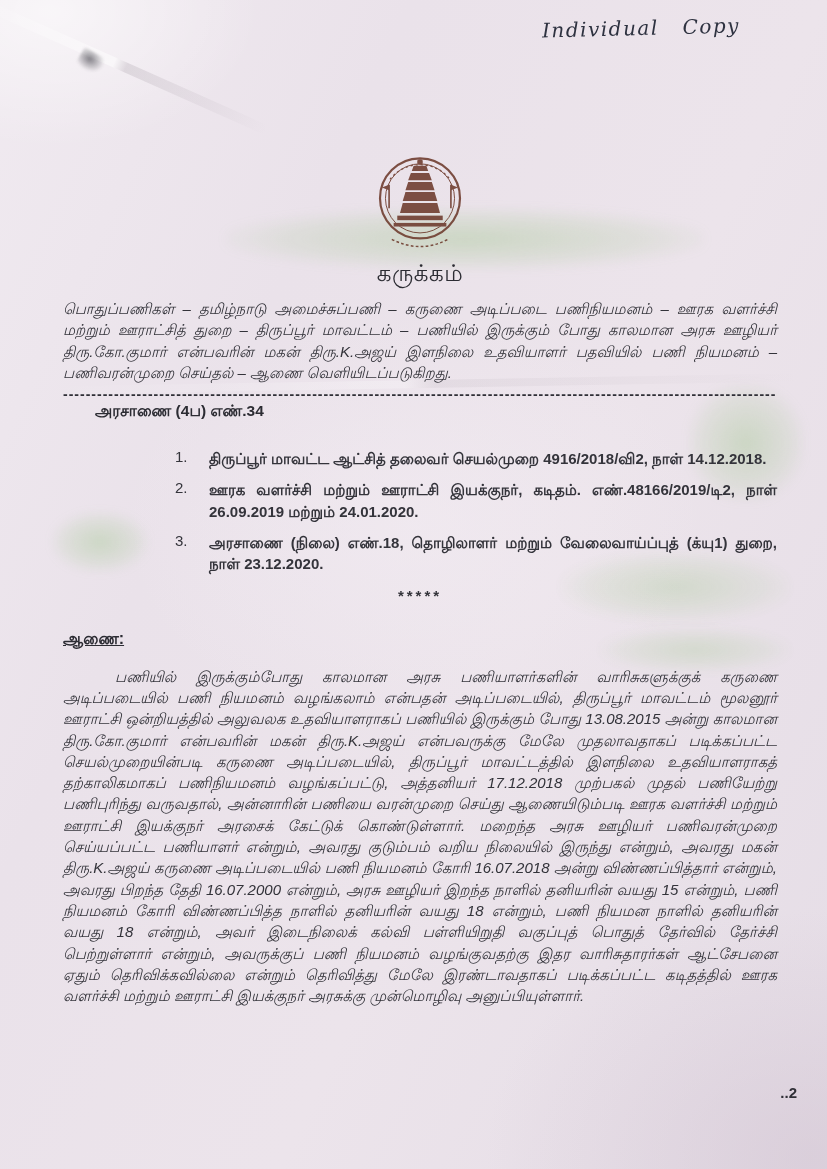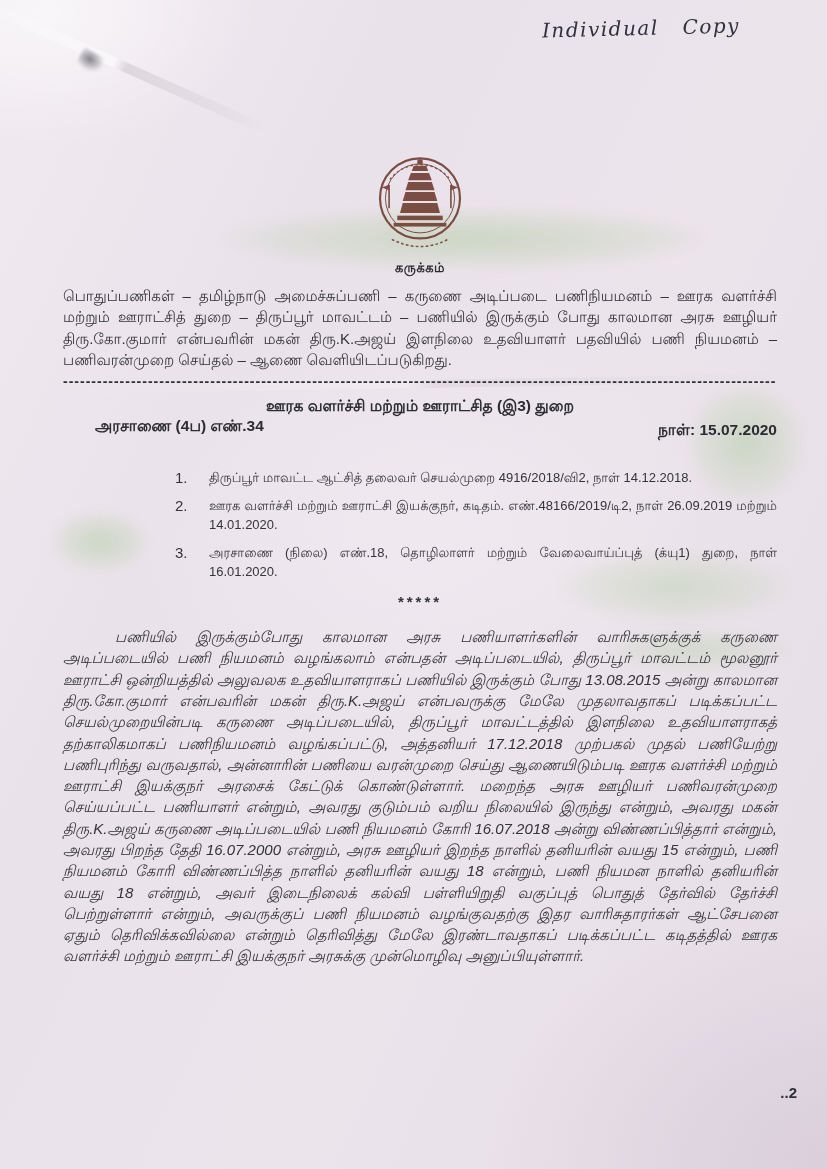--- a/index.html
+++ b/index.html
@@ -49,44 +49,44 @@
     transform: rotate(-1.5deg);
     white-space: nowrap;
   }
 
   .content { position:relative; padding: 146px 50px 0 63px; }
 
   .emblem-wrap { text-align:center; height:112px; }
   .emblem-wrap svg { opacity:.88; }
 
   .abstract-title {
-    text-align:center; font-weight:bold; font-size:13px;
+    text-align:center; font-weight:normal; font-size:23px;
     letter-spacing:.5px; margin-top:2px; color:#2c2c33;
   }
   .abstract {
     margin:8px 0 0 0; text-align:justify;
-    font-size:15px; line-height:1.42; color:#33333a;
+    font-size:15px; line-height:1.42; color:#33333a;font-style:italic;
   }
   .dashes {
     margin-top:3px; white-space:nowrap; overflow:hidden;
     font-weight:bold; letter-spacing:1px; font-size:14px; color:#2f2f36;
   }
   .dept-line {
     text-align:center; font-weight:bold; font-size:15.5px;
     margin-top:8px; color:#2c2c33;
   }
   .meta-row { display:flex; justify-content:space-between; }
   .go-number { font-weight:bold; font-size:15.5px; margin-left:32px; color:#2c2c33; }
   .date-block { text-align:right; font-weight:bold; font-size:15.5px; line-height:1.65; color:#2c2c33; }
   .read-label { margin-top:8px; }
 
   .refs { list-style:none; margin:26px 0 0 0; padding:0 0 0 112px; }
   .ref { display:grid; grid-template-columns:30px 1fr; gap:0 4px; margin-bottom:10px; }
   .ref-num { font-size:15px; }
-  .ref-text { font-size:13px; line-height:1.42; text-align:justify; }
+  .ref-text { font-size:15px; line-height:1.42; text-align:justify;font-weight:bold; }
 
   .stars { text-align:center; font-weight:bold; letter-spacing:3px; font-size:15px; margin-top:12px; }
 
   .order-heading {
     margin-top:26px; font-weight:bold; font-size:16px;
     text-decoration:underline; color:#2c2c33;
   }
   .order-body {
     margin:16px 0 0 0; text-align:justify; text-indent:52px;
     font-size:15px; line-height:1.42; color:#33333a;font-style:italic;
@@ -138,46 +138,45 @@
         </g>
       </svg>
     </div>
 
     <div class="abstract-title">கருக்கம்</div>
 
     <p class="abstract">பொதுப்பணிகள் – தமிழ்நாடு அமைச்சுப்பணி – கருணை அடிப்படை பணிநியமனம் – ஊரக வளர்ச்சி மற்றும் ஊராட்சித் துறை – திருப்பூர் மாவட்டம் – பணியில் இருக்கும் போது காலமான அரசு ஊழியர் திரு.கோ.குமார் என்பவரின் மகன் திரு.K.அஜய் இளநிலை உதவியாளர் பதவியில் பணி நியமனம் – பணிவரன்முறை செய்தல் – ஆணை வெளியிடப்படுகிறது.</p>
 
     <div class="dashes">--------------------------------------------------------------------------------------------------------------------------------------------</div>
 
-    <div class="dept-line">ஊரக வளர்ச்சி மற்றும் ஊராட்சித (இ3) துறை</div>
 
     <div class="meta-row">
       <div class="go-number">அரசாணை (4ப) எண்.34</div>
       <div class="date-block">
-        <div>நாள்: 15.07.2020</div>
       </div>
     </div>
 
     <ol class="refs">
       <li class="ref">
         <span class="ref-num">1.</span>
         <span class="ref-text">திருப்பூர் மாவட்ட ஆட்சித் தலைவர் செயல்முறை 4916/2018/வி2, நாள் 14.12.2018.</span>
       </li>
       <li class="ref">
         <span class="ref-num">2.</span>
-        <span class="ref-text">ஊரக வளர்ச்சி மற்றும் ஊராட்சி இயக்குநர், கடிதம். எண்.48166/2019/டி2, நாள் 26.09.2019 மற்றும் 14.01.2020.</span>
+        <span class="ref-text">ஊரக வளர்ச்சி மற்றும் ஊராட்சி இயக்குநர், கடிதம். எண்.48166/2019/டி2, நாள் 26.09.2019 மற்றும் 24.01.2020.</span>
       </li>
       <li class="ref">
         <span class="ref-num">3.</span>
-        <span class="ref-text">அரசாணை (நிலை) எண்.18, தொழிலாளர் மற்றும் வேலைவாய்ப்புத் (க்யு1) துறை, நாள் 16.01.2020.</span>
+        <span class="ref-text">அரசாணை (நிலை) எண்.18, தொழிலாளர் மற்றும் வேலைவாய்ப்புத் (க்யு1) துறை, நாள் 23.12.2020.</span>
       </li>
     </ol>
 
     <div class="stars">*****</div>
 
+    <div class="order-heading">ஆணை:</div>
 
     <p class="order-body">பணியில் இருக்கும்போது காலமான அரசு பணியாளர்களின் வாரிசுகளுக்குக் கருணை அடிப்படையில் பணி நியமனம் வழங்கலாம் என்பதன் அடிப்படையில், திருப்பூர் மாவட்டம் மூலனூர் ஊராட்சி ஒன்றியத்தில் அலுவலக உதவியாளராகப் பணியில் இருக்கும் போது 13.08.2015 அன்று காலமான திரு.கோ.குமார் என்பவரின் மகன் திரு.K.அஜய் என்பவருக்கு மேலே முதலாவதாகப் படிக்கப்பட்ட செயல்முறையின்படி கருணை அடிப்படையில், திருப்பூர் மாவட்டத்தில் இளநிலை உதவியாளராகத் தற்காலிகமாகப் பணிநியமனம் வழங்கப்பட்டு, அத்தனியர் 17.12.2018 முற்பகல் முதல் பணியேற்று பணிபுரிந்து வருவதால், அன்னாரின் பணியை வரன்முறை செய்து ஆணையிடும்படி ஊரக வளர்ச்சி மற்றும் ஊராட்சி இயக்குநர் அரசைக் கேட்டுக் கொண்டுள்ளார். மறைந்த அரசு ஊழியர் பணிவரன்முறை செய்யப்பட்ட பணியாளர் என்றும், அவரது குடும்பம் வறிய நிலையில் இருந்து என்றும், அவரது மகன் திரு.K.அஜய் கருணை அடிப்படையில் பணி நியமனம் கோரி 16.07.2018 அன்று விண்ணப்பித்தார் என்றும், அவரது பிறந்த தேதி 16.07.2000 என்றும், அரசு ஊழியர் இறந்த நாளில் தனியரின் வயது 15 என்றும், பணி நியமனம் கோரி விண்ணப்பித்த நாளில் தனியரின் வயது 18 என்றும், பணி நியமன நாளில் தனியரின் வயது 18 என்றும், அவர் இடைநிலைக் கல்வி பள்ளியிறுதி வகுப்புத் பொதுத் தேர்வில் தேர்ச்சி பெற்றுள்ளார் என்றும், அவருக்குப் பணி நியமனம் வழங்குவதற்கு இதர வாரிசுதாரர்கள் ஆட்சேபனை ஏதும் தெரிவிக்கவில்லை என்றும் தெரிவித்து மேலே இரண்டாவதாகப் படிக்கப்பட்ட கடிதத்தில் ஊரக வளர்ச்சி மற்றும் ஊராட்சி இயக்குநர் அரசுக்கு முன்மொழிவு அனுப்பியுள்ளார்.</p>
 
   </div>
 
   <div class="page-number">..2</div>
 
 </div>
 
 </body></html>

